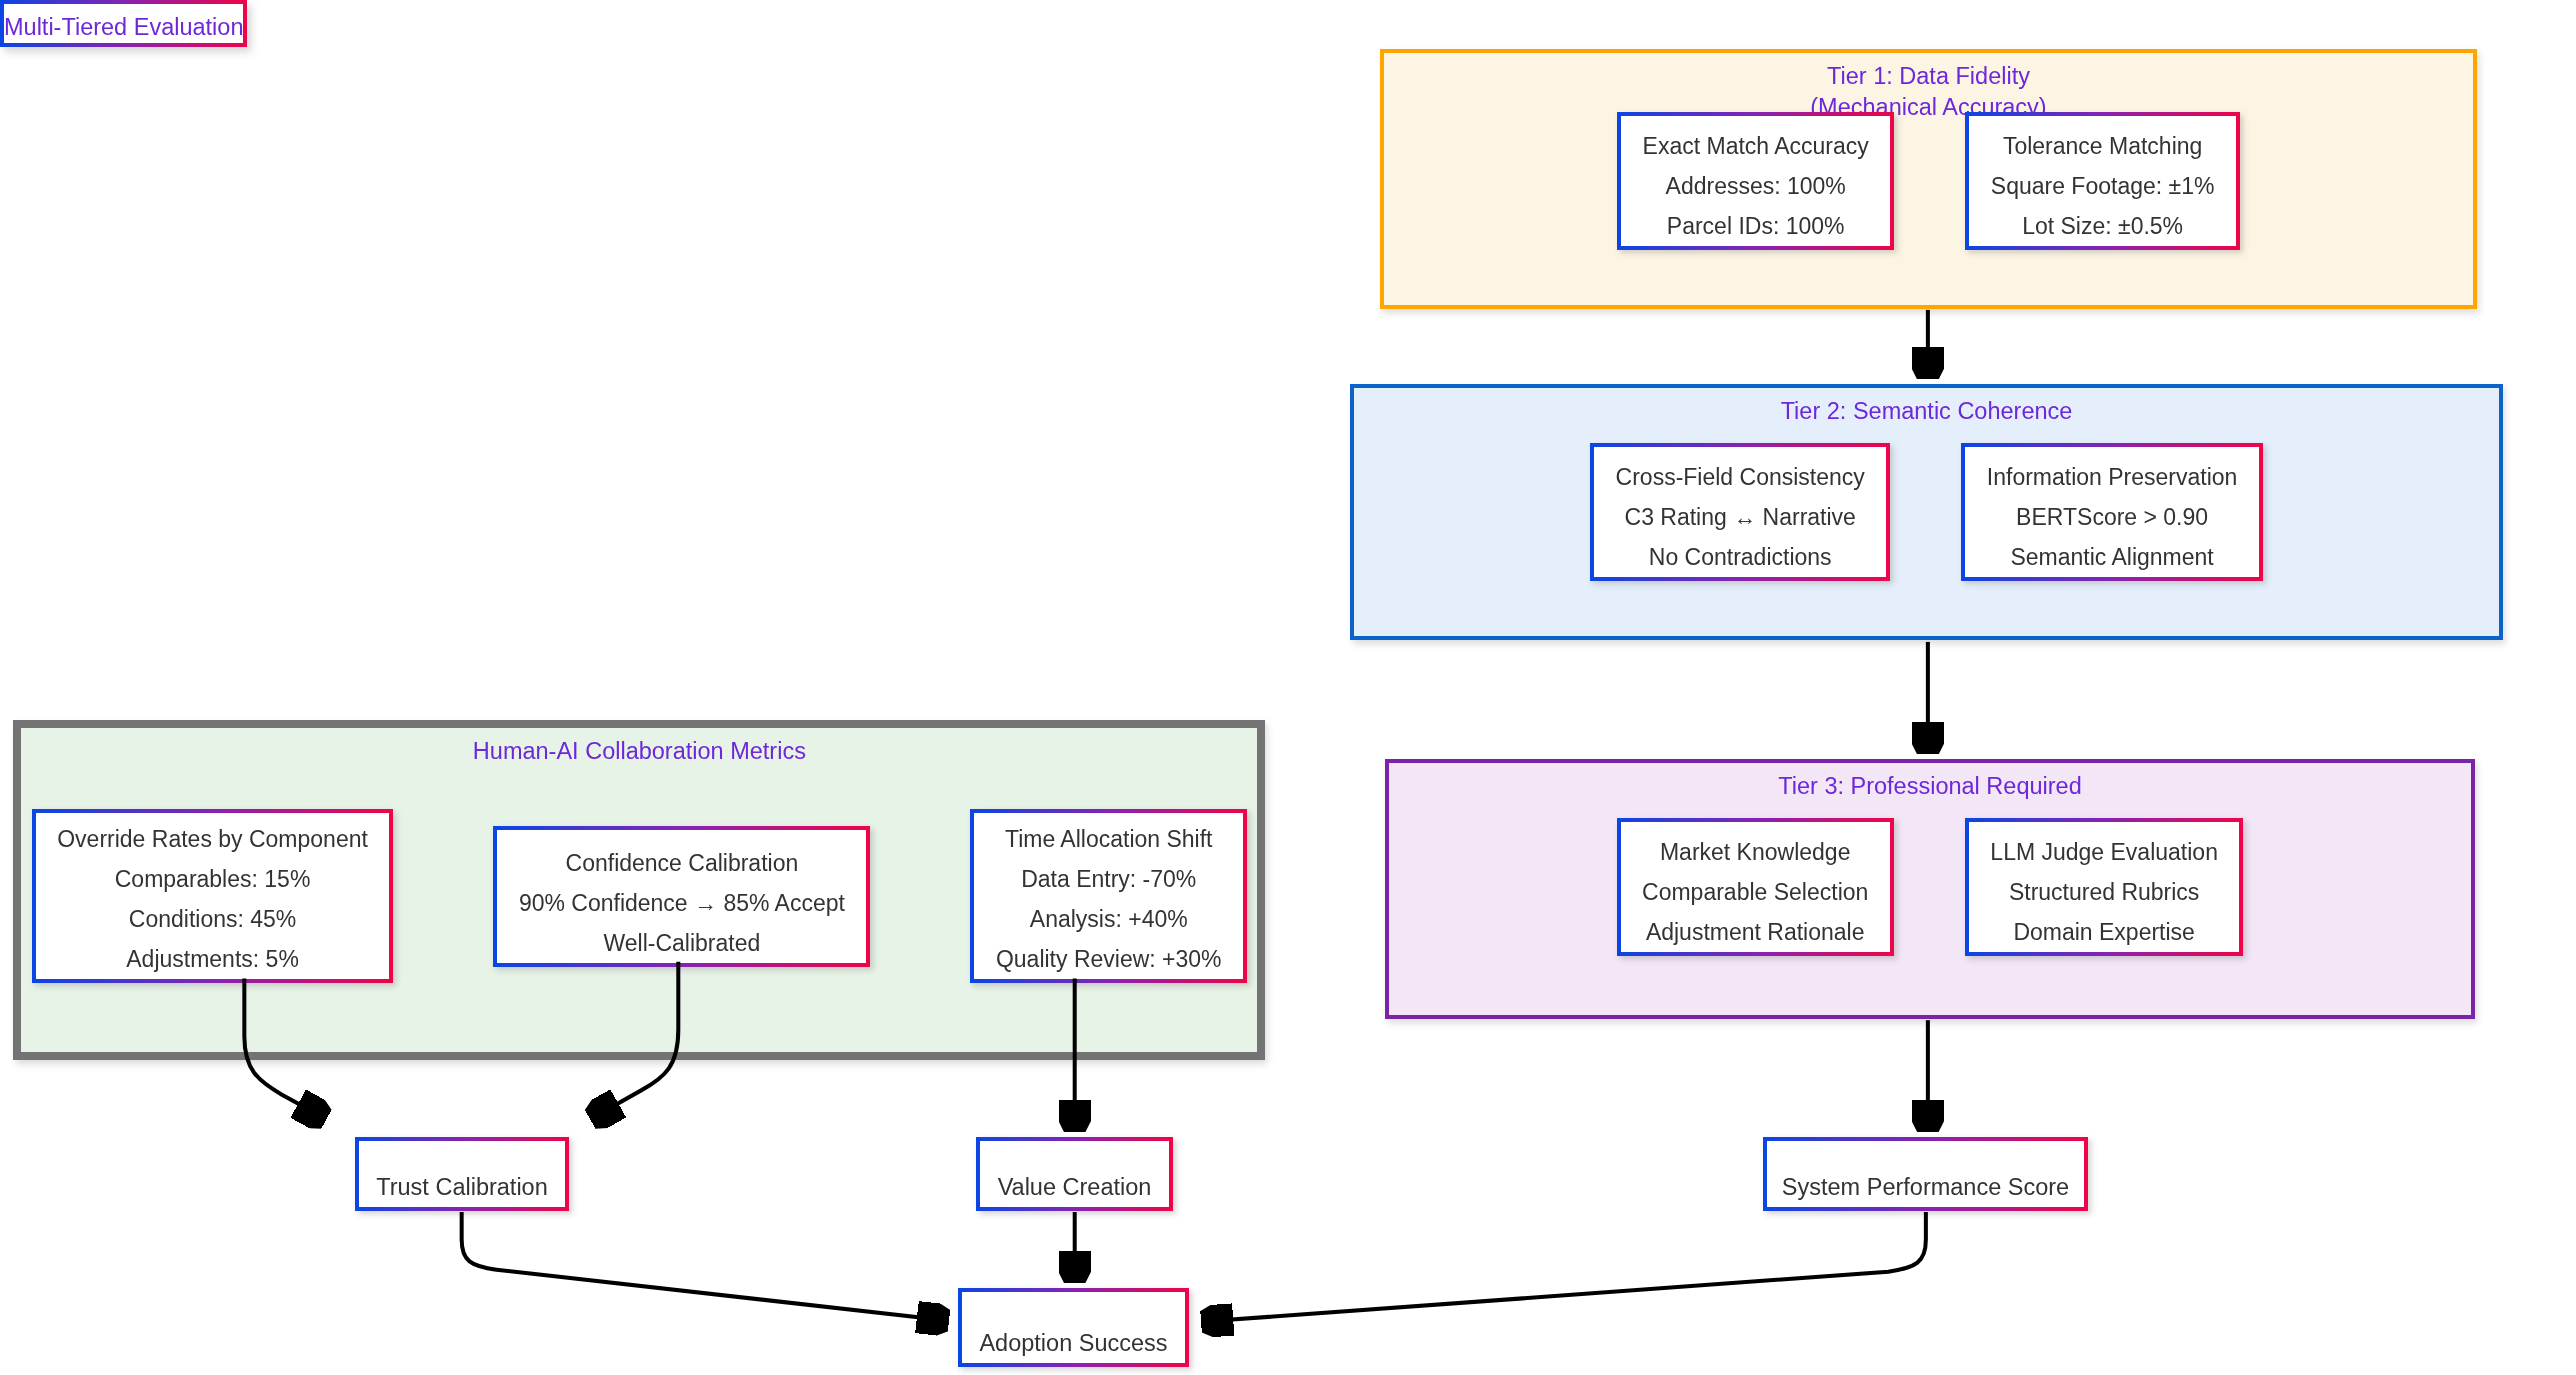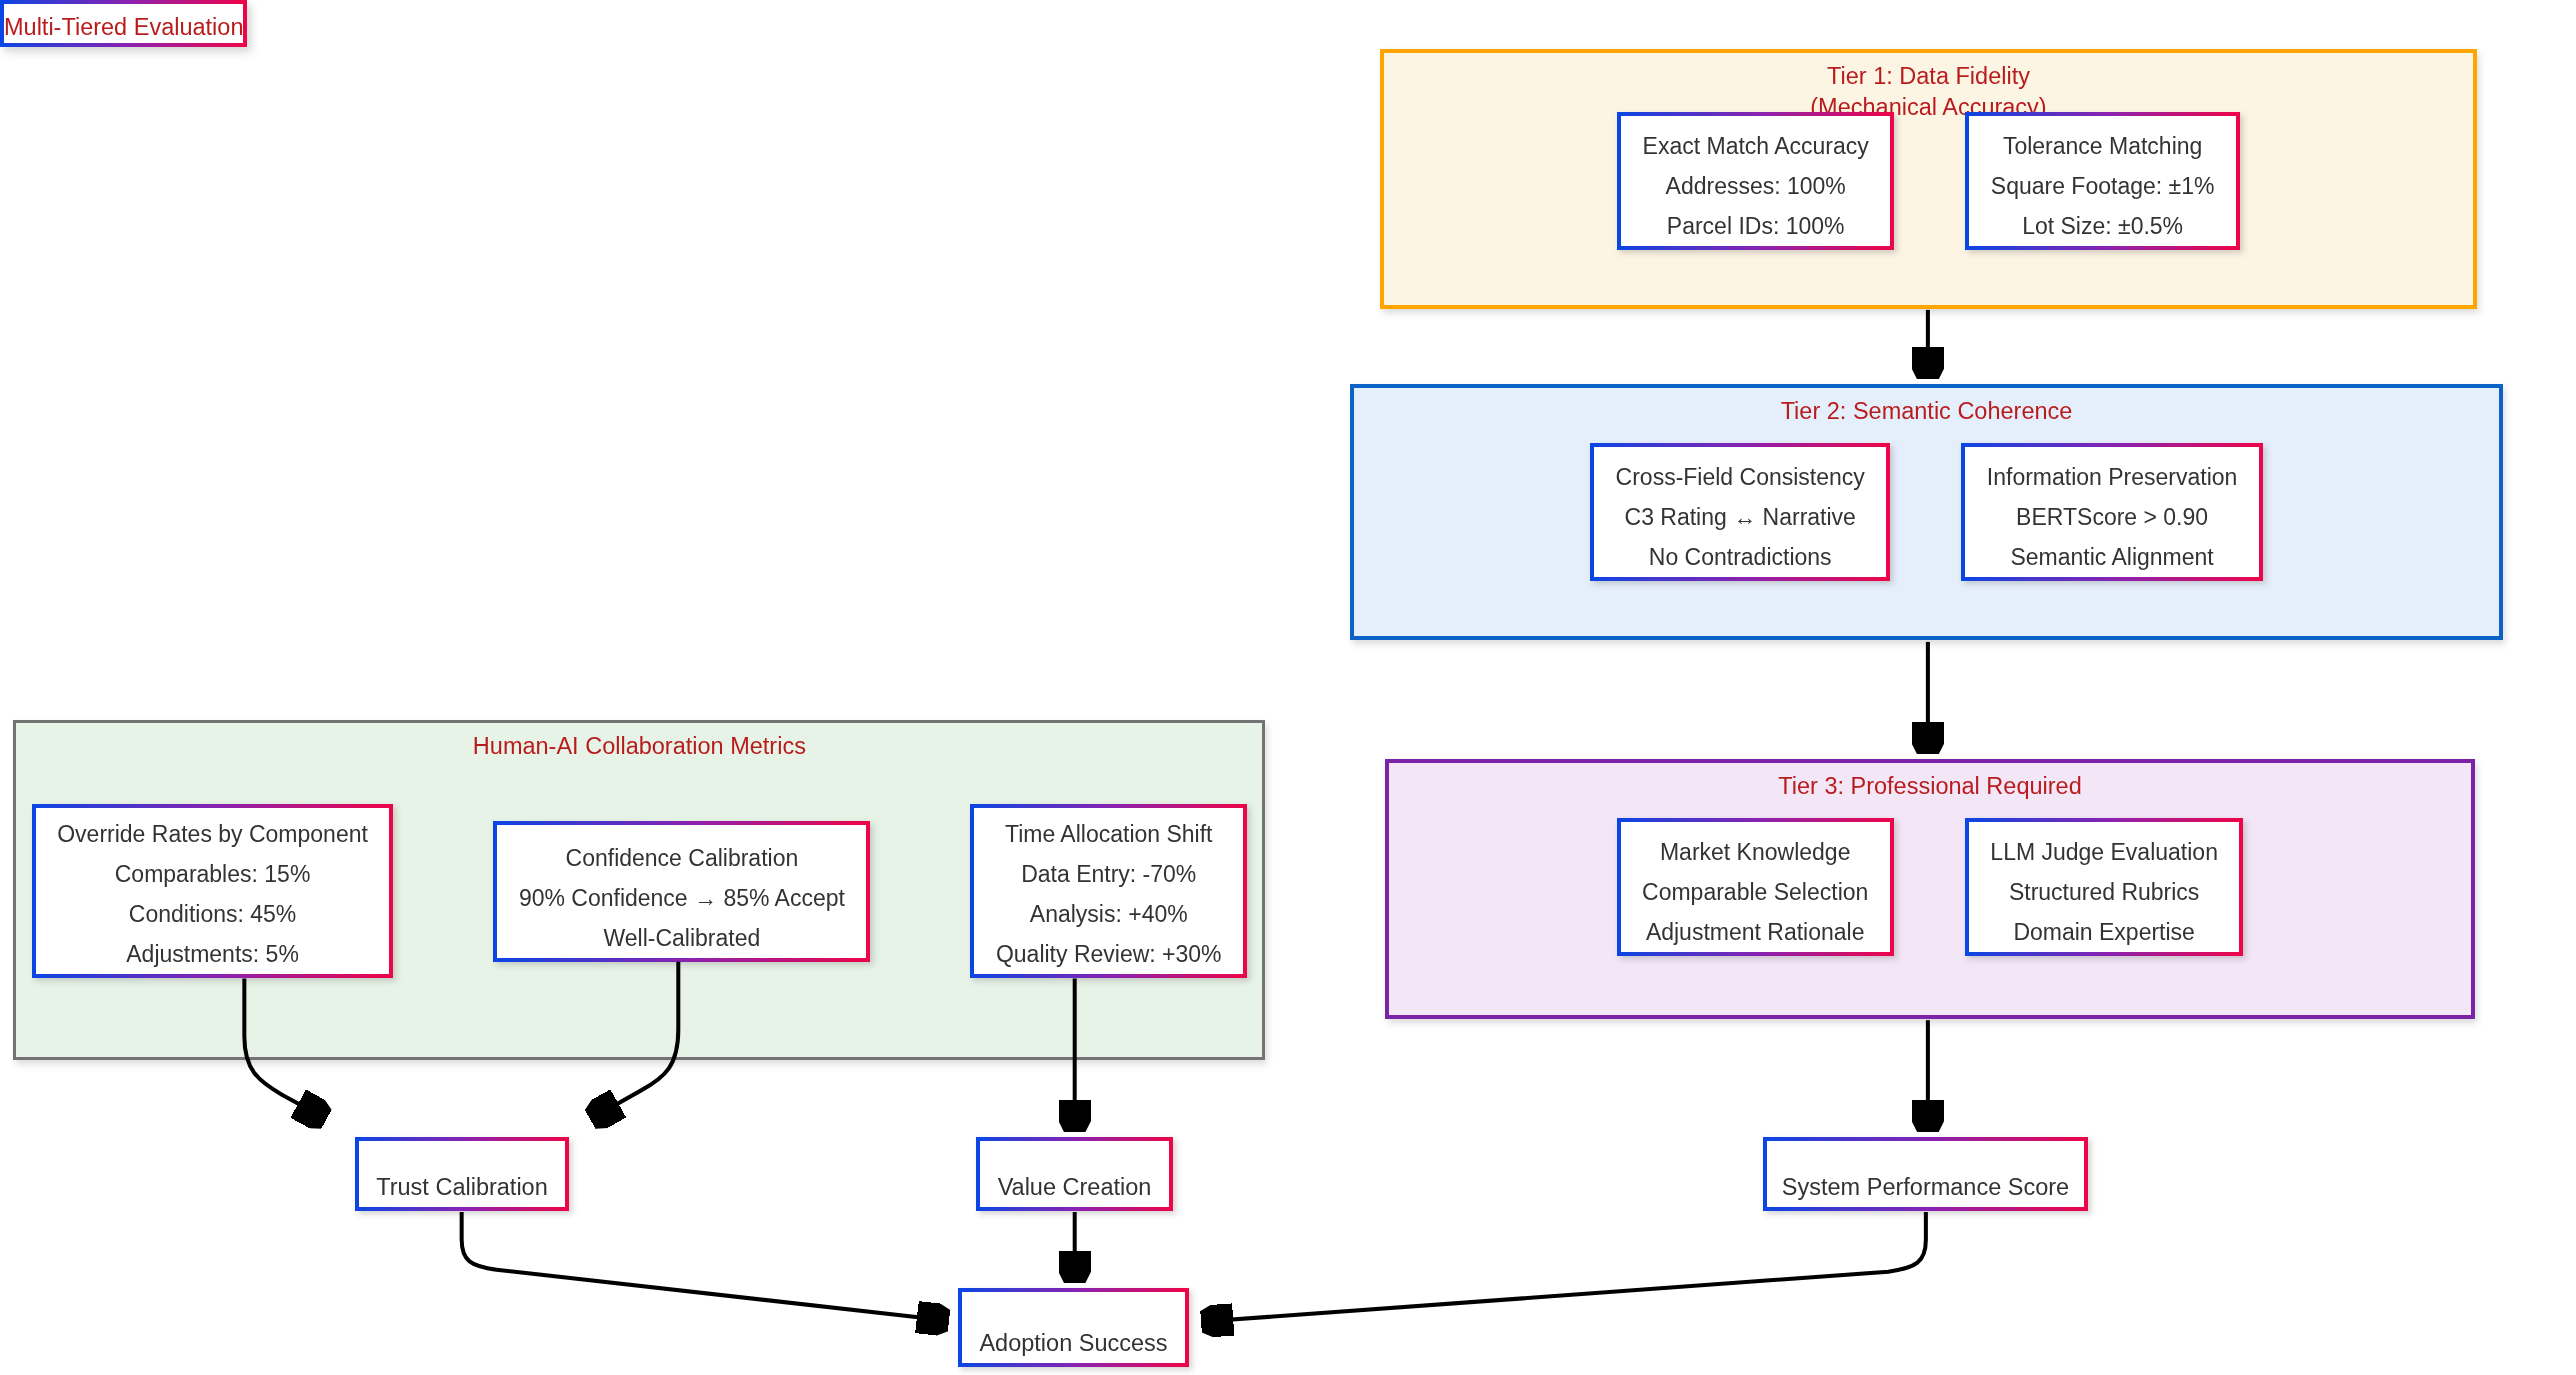--- a/index.html
+++ b/index.html
@@ -13,21 +13,21 @@
   
   .gwrap, .gnode {
     background:linear-gradient(90deg,#0a46e4 0%,#8a22b0 52%,#ef0448 100%);
     padding:4px;
   }
   .gwrap { position:absolute; box-shadow:4px 4.7px 8px rgba(110,110,110,0.28); }
   .gnode { box-shadow:2.7px 3.4px 6px rgba(110,110,110,0.30); }
   .gwrap-inner, .gnode-inner { background:#ffffff; width:100%; height:100%; }
 
   .container-title {
-    font-size:23.5px; color:#b91c1c; text-align:center;
+    font-size:23.5px; color:#6d28d9; text-align:center;
     line-height:31px; padding-top:8px;
   }
 
   .tier { position:absolute; border-style:solid; border-width:4px; box-shadow:3.4px 4px 6.7px rgba(110,110,110,0.25); }
   #tier1 { left:1380px; top:49px;   width:1097px; height:260px; border-color:#FFA500; background:#FDF5E4; }
   #tier2 { left:1350px; top:384px;  width:1153px; height:256px; border-color:#0D62C8; background:#E5EFFB; }
   #tier3 { left:1385px; top:759px; width:1090px; height:260px; border-color:#7B24A8; background:#F3E6F7; }
 
   .tier-row {
     position:absolute; left:0; right:0;
@@ -39,21 +39,21 @@
   .tier-row .gnode { height:138px; }
 
   .gnode-inner {
     display:flex; flex-direction:column; justify-content:flex-end; align-items:center;
     text-align:center; font-size:23px; line-height:40px; color:#333333;
     padding:0 21.5px; white-space:nowrap;
   }
 
   #collab {
     position:absolute; left:13.4px; top:720px; width:1252px; height:340px;
-    border:3px solid #737373; background:#E7F3E7;
+    border:8px solid #737373; background:#E7F3E7;
     box-shadow:3.4px 4px 6.7px rgba(110,110,110,0.25);
   }
   #collab .tier-row { top:81px; gap:100px; height:174px; }
   .gnode.h4 { height:174px; }
   .gnode.h3 { height:141px; }
 
   .endnode { position:absolute; }
   #trust    { left:355px;  top:1137px; width:214px; height:74px; }
   #value    { left:976px; top:1137px; width:197px; height:74px; }
   #sysperf  { left:1763px; top:1137px; width:325px; height:74px; }

